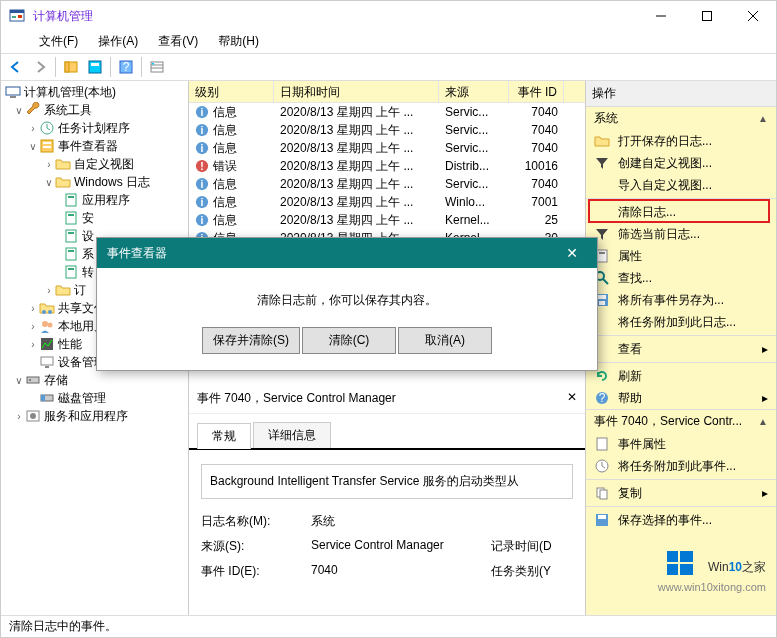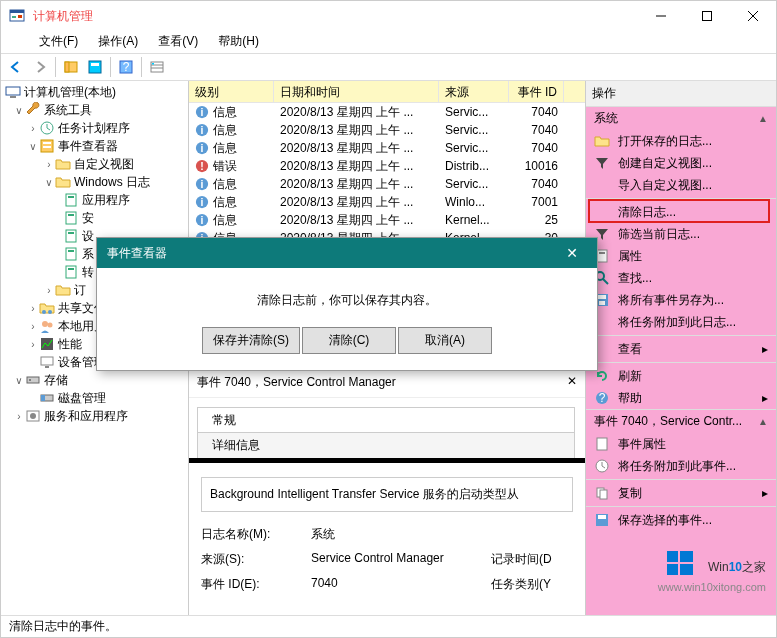--- a/index.html
+++ b/index.html
@@ -1,19 +1,19 @@
 <!DOCTYPE html>
 <html><head>
 <meta charset="utf-8">
 <style>
 * { box-sizing: border-box; margin: 0; padding: 0; font-family: "Microsoft YaHei", "Segoe UI", sans-serif; font-size: 12px; }
 body { background: #fff; width: 777px; height: 638px; position: relative; overflow: hidden; border: 1px solid #ccc; }
 .titlebar { height: 30px; display: flex; align-items: center; padding: 0 0 0 8px; background: #fff; }
 .titlebar-icon { width: 16px; height: 16px; margin-right: 8px; }
-.titlebar-text { flex: 1; color: #ef4444; }
+.titlebar-text { flex: 1; color: #6d28d9; }
 .titlebar-btns { display: flex; }
 .titlebar-btn { width: 46px; height: 30px; display: flex; align-items: center; justify-content: center; color: #000; }
 .menubar { height: 22px; display: flex; padding: 0 4px; gap: 0; margin-left: 24px; }
 .menubar-item { padding: 2px 10px; cursor: default; }
 .toolbar { height: 28px; display: flex; align-items: center; padding: 2px 4px; border-top: 1px solid #ddd; border-bottom: 1px solid #ddd; gap: 2px; }
 .toolbar-btn { width: 22px; height: 22px; border: 1px solid transparent; display: flex; align-items: center; justify-content: center; }
 .toolbar-sep { width: 1px; height: 20px; background: #ccc; margin: 0 2px; }
 .main { display: flex; height: calc(100% - 30px - 22px - 28px - 22px); }
 .tree-pane { width: 188px; border-right: 1px solid #ccc; overflow: hidden; padding: 2px; }
 .tree-item { padding: 1px 0 1px 0; white-space: nowrap; display: flex; align-items: center; height: 18px; }
@@ -27,28 +27,28 @@
 .col-level { width: 85px; }
 .col-date { width: 165px; }
 .col-source { width: 70px; }
 .col-id { width: 55px; text-align: right; }
 .list-body { flex: 1; overflow: hidden; }
 .list-row { display: flex; height: 18px; align-items: center; padding: 0; }
 .list-cell { padding: 1px 6px; white-space: nowrap; overflow: hidden; }
 .row-icon { width: 14px; height: 14px; margin-right: 4px; flex-shrink: 0; }
 .detail-area { flex: 1; display: flex; flex-direction: column; padding: 0; justify-content: center; }
 .detail-title { padding: 6px 8px; display: flex; justify-content: space-between; border-bottom: 1px solid #eee; }
-.detail-tabs { display: flex; padding: 8px 8px 0 8px; border-bottom: 5px solid #000000; flex-direction: column; }
+.detail-tabs { display: flex; padding: 8px 8px 0 8px; border-bottom: 2px solid #000000; }
 .detail-tab { padding: 4px 14px; border: 1px solid #ccc; border-bottom: none; margin-right: 2px; background: #fff; position: relative; top: 1px; }
 .detail-tab.inactive { background: #f5f5f5; top: 0; }
 .detail-body { padding: 14px 12px; font-size: 12px; }
 .detail-desc { border: 1px solid #ccc; padding: 8px; margin-bottom: 14px; background: #fff; }
 .detail-kv { display: flex; margin-bottom: 8px; }
 .detail-k { width: 110px; }
-.actions-pane { width: 190px; background: #f9a8d4; }
+.actions-pane { width: 190px; background: #fef9c3; }
 .actions-header { background: #f0f0f0; padding: 4px 6px; border-bottom: 1px solid #ddd; }
 .actions-group-title { padding: 3px 8px; font-weight: normal; display: flex; justify-content: space-between; align-items: center; }
 .actions-item { padding: 3px 8px 3px 8px; display: flex; align-items: center; cursor: default; height: 22px; }
 .actions-icon { width: 16px; height: 16px; margin-right: 8px; flex-shrink: 0; }
 .actions-sep { height: 1px; background: #ddd; margin: 2px 0; }
 .highlight-box { border: 2px solid #e02020; position: absolute; }
 .dialog { position: absolute; left: 95px; top: 236px; width: 502px; background: #fff; border: 1px solid #999; box-shadow: 3px 3px 10px rgba(0,0,0,0.3); }
 .dialog-title { background: #0d7a7a; color: #fff; padding: 6px 10px; display: flex; justify-content: space-between; align-items: center; height: 30px;}
 .dialog-close { width: 30px; text-align: center; cursor: default; font-size: 14px; }
 .dialog-body { padding: 24px 20px 16px 20px; text-align: center; }

